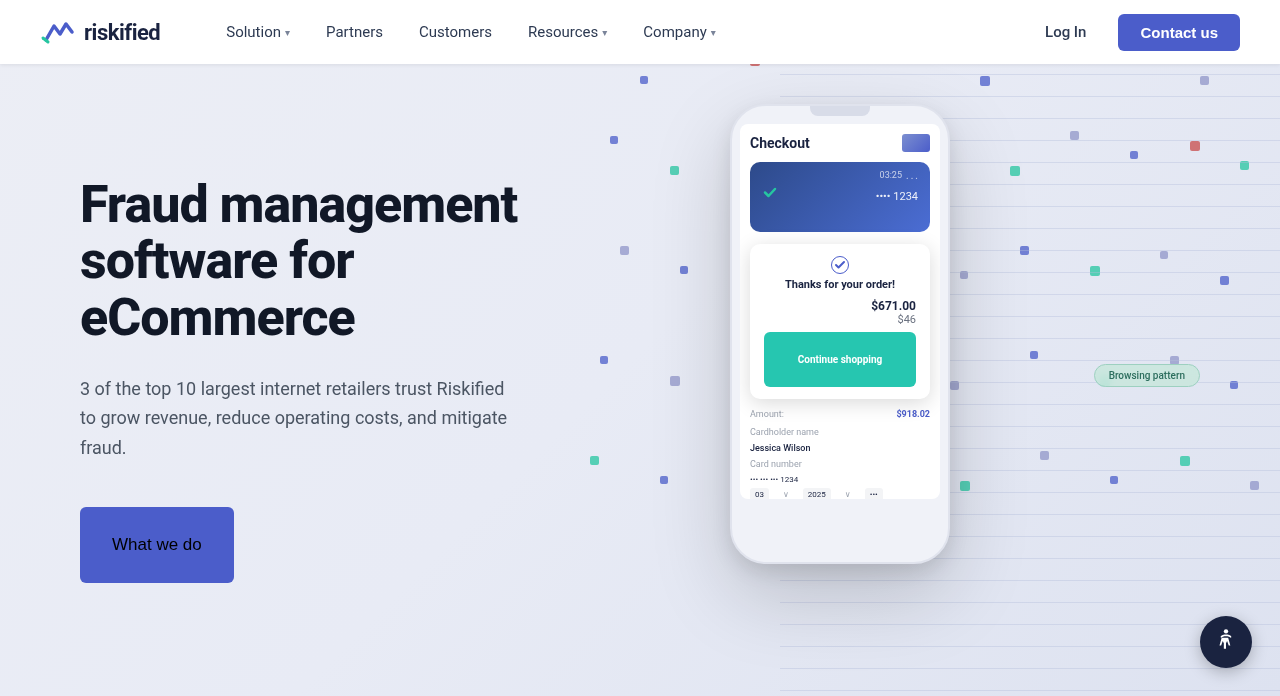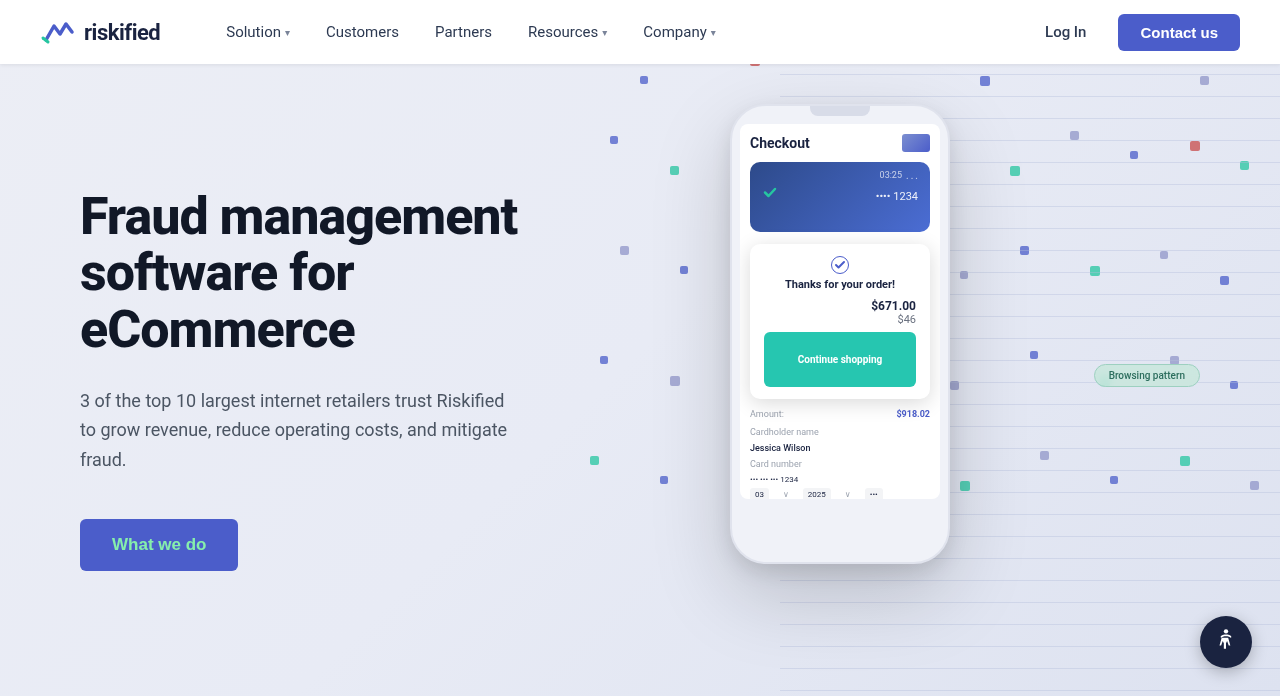--- a/index.html
+++ b/index.html
@@ -43,22 +43,22 @@
     }
     .hero-title {
       font-size: 52px; font-weight: 800; color: #111827; line-height: 1.08;
       margin-bottom: 28px; letter-spacing: -1px;
     }
     .hero-subtitle {
       font-size: 18px; color: #4b5563; line-height: 1.65; margin-bottom: 44px;
       max-width: 480px;
     }
     .cta-btn {
-      background: #4b5dca; color: #86efac; border: none; border-radius: 6px;
-      padding: 16px 32px; font-size: 17px; font-weight: 700; cursor: pointer;
+      background: #4b5dca; color: #000000; border: none; border-radius: 6px;
+      padding: 28px 32px; font-size: 17px; font-weight: 400; cursor: pointer;
     }
 
     
     .hero-right {
       position: absolute; right: 0; top: 64px; bottom: 0;
       width: 700px; overflow: hidden;
     }
 
     
     .dots-bg {
@@ -179,24 +179,24 @@
       <path d="M3 20 L8 24" stroke="#26c6a0" stroke-width="3" stroke-linecap="round"></path>
     </svg>
     <span class="logo-text">riskified</span>
   </a>
   <div class="nav-links">
     <a class="nav-item">
       <span>Solution</span>
       <span class="chevron">▾</span>
     </a>
     <a class="nav-item">
+      <span>Partners</span>
+    </a>
+    <a class="nav-item">
       <span>Customers</span>
-    </a>
-    <a class="nav-item">
-      <span>Partners</span>
     </a>
     <a class="nav-item">
       <span>Resources</span>
       <span class="chevron">▾</span>
     </a>
     <a class="nav-item">
       <span>Company</span>
       <span class="chevron">▾</span>
     </a>
   </div>

